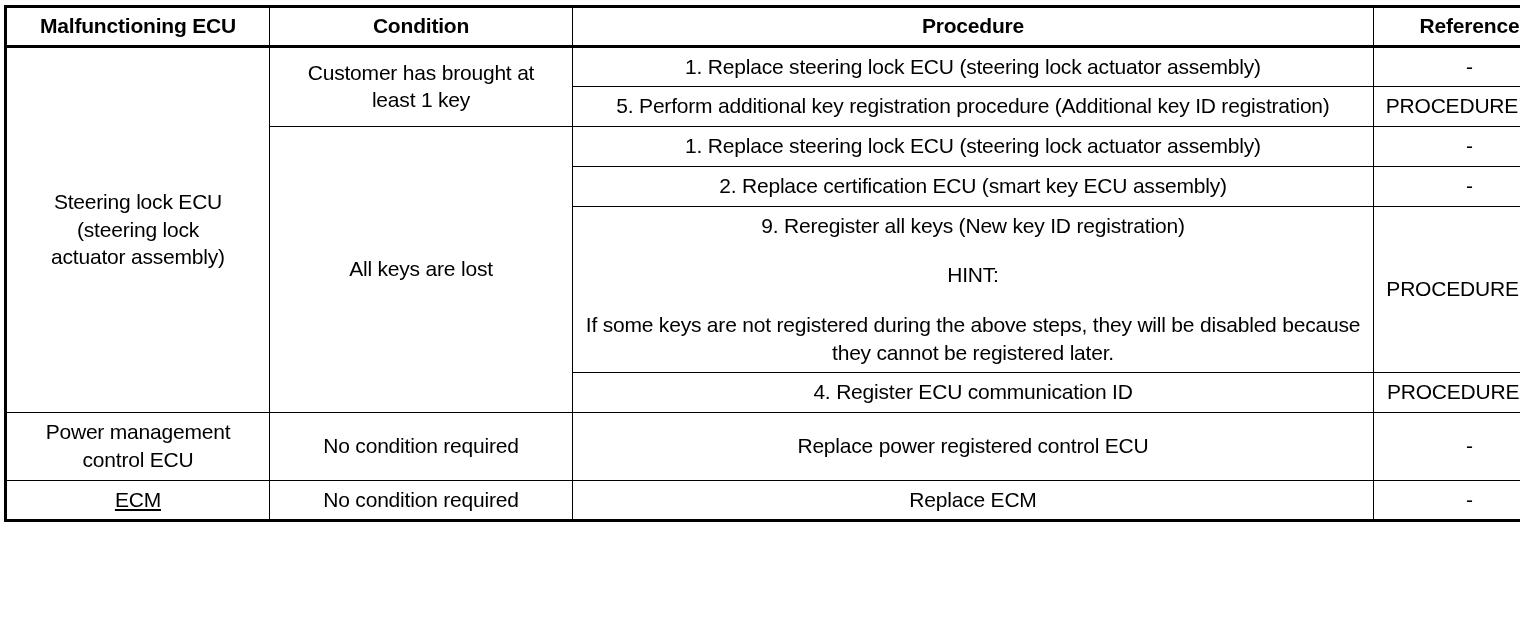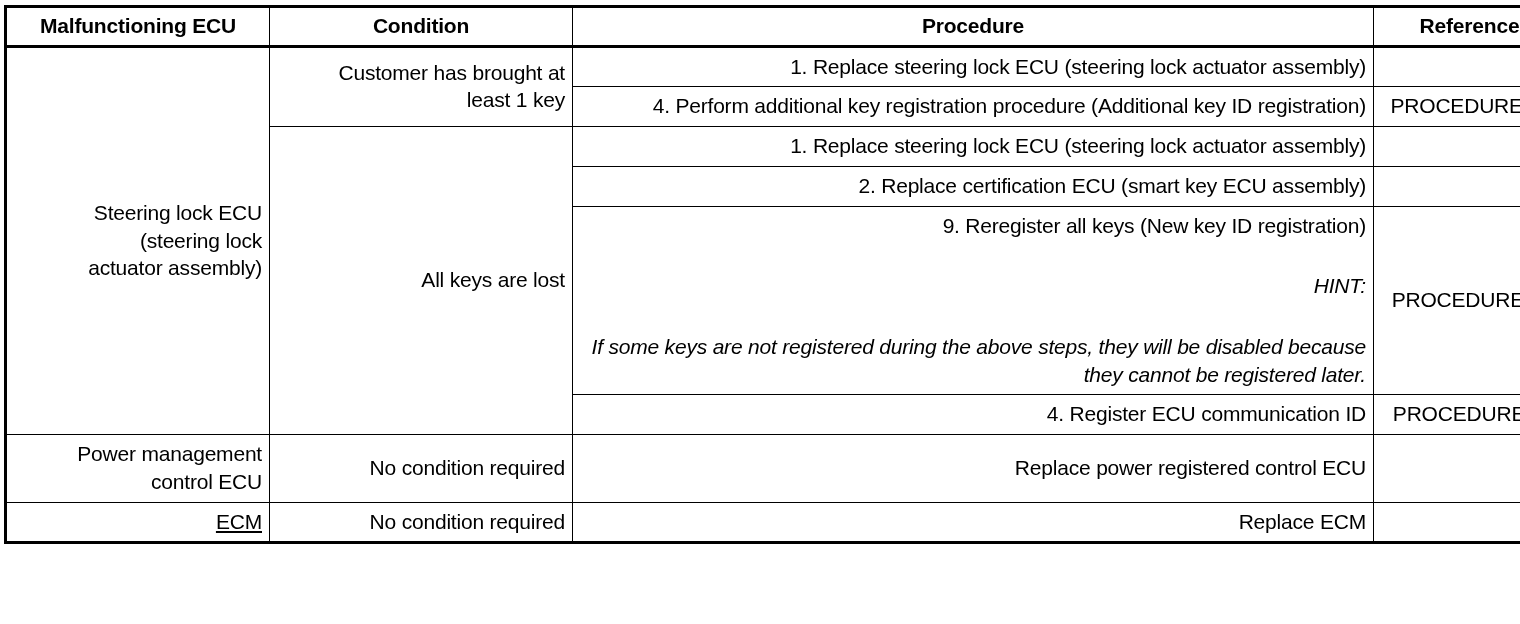--- a/index.html
+++ b/index.html
@@ -31,21 +31,21 @@
     border: 3px solid #000000;
   }
   table.ecu-table td,
   table.ecu-table th {
     border: 1px solid #000000;
     vertical-align: middle;
     padding: 5px 7px 6px 7px;
     font-size: 21px;
     line-height: 1.32;
     font-weight: normal;
-    text-align: right;
+    text-align: center;
     letter-spacing: -0.2px;
   }
   table.ecu-table thead th {
     font-weight: bold;
     text-align: center;
     border-bottom: 3px solid #000000;
     padding-top: 4px;
     padding-bottom: 5px;
     white-space: nowrap;
   }
@@ -58,22 +58,21 @@
   td.cell-cond     { vertical-align: middle; }
   td.cell-proc     { vertical-align: middle; }
   td.cell-ref      { vertical-align: middle; }
 
   td.thick-top     { border-top: 3px solid #000000; }
 
   .hint-block p {
     margin: 0;
   }
   .hint-block p + p {
-    margin-top: 33px;
-    font-style: italic;
+    margin-top: 22px;
   }
   .multiline { white-space: pre-line; }
 </style>
 </head>
 <body>
 
 <div id="sheet">
 
   <table class="ecu-table">
     <thead>
@@ -90,21 +89,21 @@
         <td class="cell-ecu multiline" rowspan="6">Steering lock ECU
 (steering lock
 actuator assembly)</td>
         <td class="cell-cond multiline" rowspan="2">Customer has brought at
 least 1 key</td>
         <td class="cell-proc">1. Replace steering lock ECU (steering lock actuator assembly)</td>
         <td class="cell-ref">-</td>
       </tr>
 
       <tr>
-        <td class="cell-proc">4. Perform additional key registration procedure (Additional key ID registration)</td>
+        <td class="cell-proc">5. Perform additional key registration procedure (Additional key ID registration)</td>
         <td class="cell-ref">PROCEDURE "C"</td>
       </tr>
 
       <tr>
         <td class="cell-cond thick-top" rowspan="4">All keys are lost</td>
         <td class="cell-proc thick-top">1. Replace steering lock ECU (steering lock actuator assembly)</td>
         <td class="cell-ref thick-top">-</td>
       </tr>
 
       <tr>

